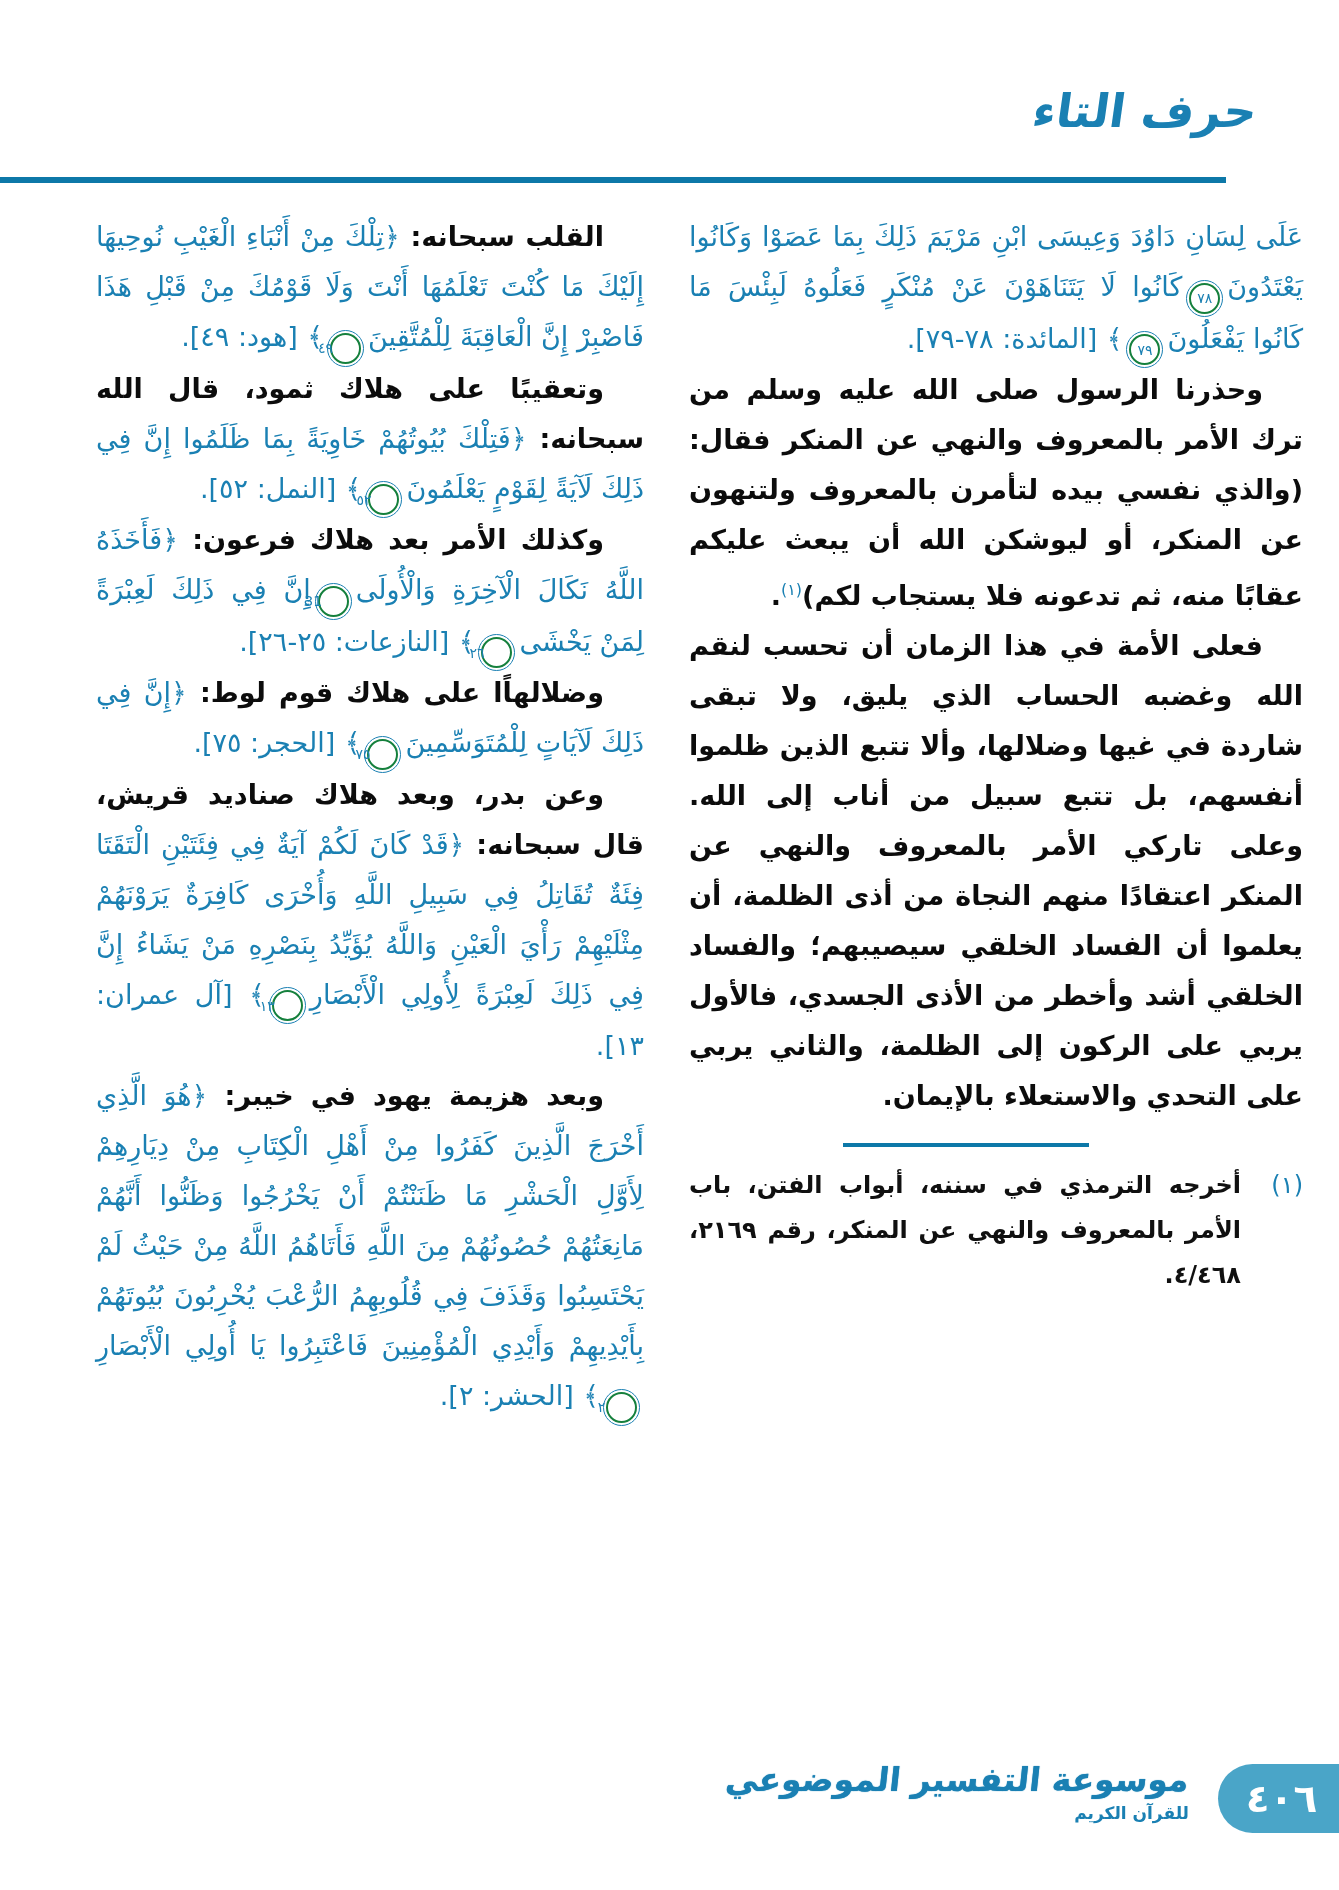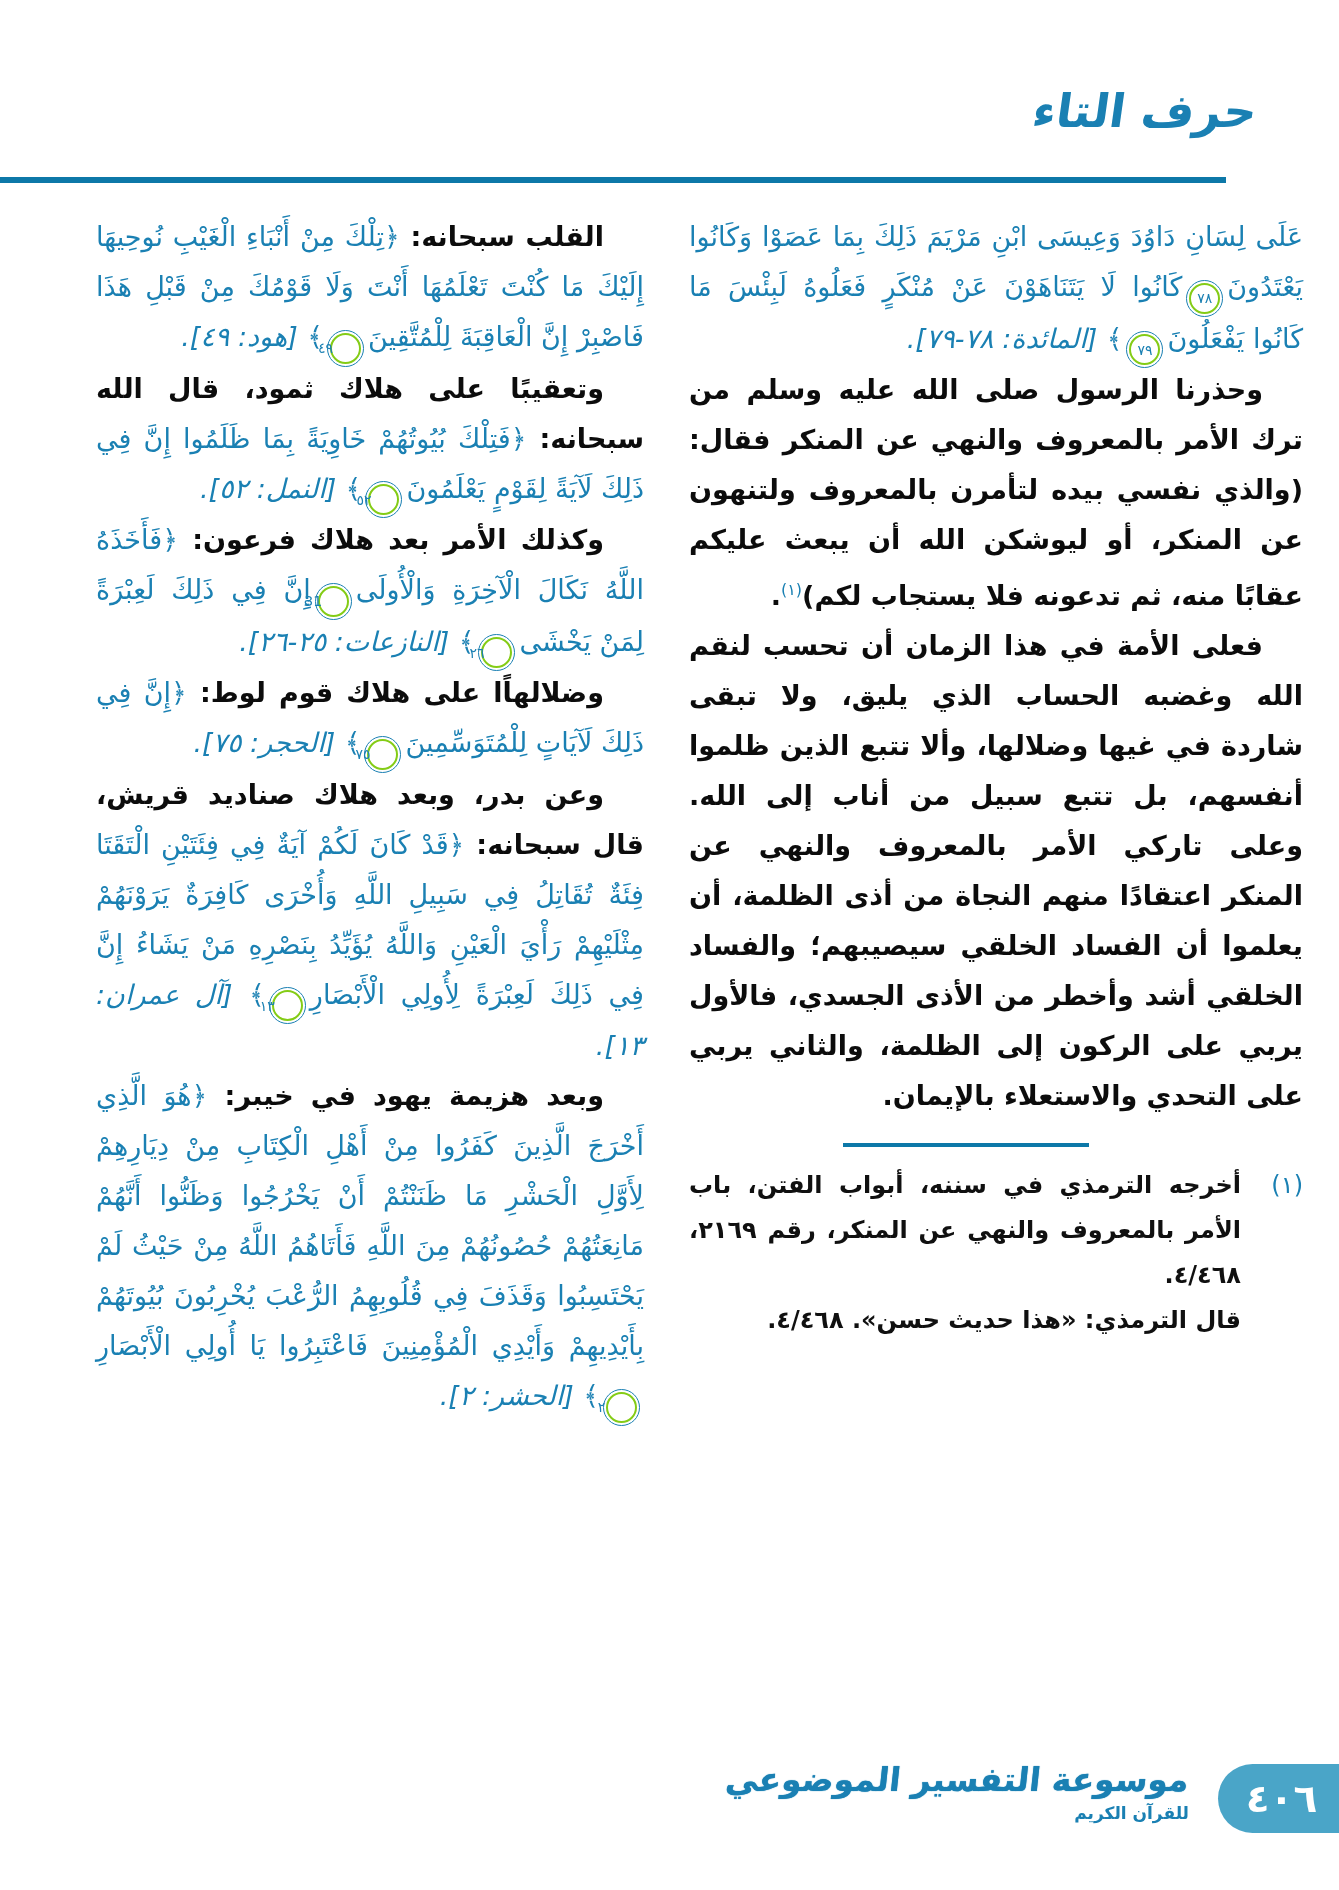--- a/index.html
+++ b/index.html
@@ -25,26 +25,26 @@
   .col-right { right:36px; width:614px; }
   .col-left  { left:96px;  width:548px; }
 
   p.para {
     margin:0; padding:0;
     font-size:27px; font-weight:700; line-height:50px;
     color:#0c0c0c; text-indent:40px;
   }
   p.para.flush { text-indent:0; }
   .quran { color:#1a80b3; font-weight:400; }
-  .cite  { color:#1a80b3; font-weight:400;font-style:italic; }
+  .cite  { color:#1a80b3; font-weight:400; }
   .ref-mark { color:#1a80b3; font-weight:400; font-size:16px; vertical-align:super; }
   .aya-badge {
     display:inline-flex; align-items:center; justify-content:center;
     width:31px; height:31px; box-sizing:border-box;
-    border:2px solid #84cc16; border-radius:50%;
+    border:2px solid #15803d; border-radius:50%;
     outline:1px solid #1a80b3; outline-offset:2px;
     color:#1a80b3; font-size:14px; font-weight:400;
     vertical-align:-7px; margin:0 7px; line-height:1;
   }
   .footnote-sep {
     width:246px; height:4px; background:#0d78a8;
     margin:22px 214px 16px 0;
   }
   .footnote { font-size:24px; line-height:45px; font-weight:700; color:#101010; }
   .fn-item { position:relative; padding-right:62px; text-align:justify; }
@@ -84,23 +84,20 @@
   <p class="para"><span>فعلى الأمة في هذا الزمان أن تحسب لنقم الله وغضبه الحساب الذي يليق، ولا تبقى شاردة في غيها وضلالها، وألا تتبع الذين ظلموا أنفسهم، بل تتبع سبيل من أناب إلى الله. وعلى تاركي الأمر بالمعروف والنهي عن المنكر اعتقادًا منهم النجاة من أذى الظلمة، أن يعلموا أن الفساد الخلقي سيصيبهم؛ والفساد الخلقي أشد وأخطر من الأذى الجسدي، فالأول يربي على الركون إلى الظلمة، والثاني يربي على التحدي والاستعلاء بالإيمان.</span></p>
 
 
   <div class="footnote-sep"></div>
 
   <div class="footnote">
     <div class="fn-item">
       <span class="fn-marker">(١)</span>
       <span>أخرجه الترمذي في سننه، أبواب الفتن، باب الأمر بالمعروف والنهي عن المنكر، رقم ٢١٦٩، ٤/٤٦٨.</span>
     </div>
-    <div class="fn-item">
-      <span>قال الترمذي: «هذا حديث حسن». ٤/٤٦٨.</span>
-    </div>
   </div>
 </div>
 
 <div class="col col-left">
   <p class="para"><span>القلب سبحانه: </span><span class="quran">﴿تِلْكَ مِنْ أَنْبَاءِ الْغَيْبِ نُوحِيهَا إِلَيْكَ مَا كُنْتَ تَعْلَمُهَا أَنْتَ وَلَا قَوْمُكَ مِنْ قَبْلِ هَذَا فَاصْبِرْ إِنَّ الْعَاقِبَةَ لِلْمُتَّقِينَ</span><span class="aya-badge">٤٩</span><span class="quran">﴾</span>
     <span class="cite">[هود: ٤٩].</span></p>
 
   <p class="para"><span>وتعقيبًا على هلاك ثمود، قال الله سبحانه: </span><span class="quran">﴿فَتِلْكَ بُيُوتُهُمْ خَاوِيَةً بِمَا ظَلَمُوا إِنَّ فِي ذَلِكَ لَآيَةً لِقَوْمٍ يَعْلَمُونَ</span><span class="aya-badge">٥٢</span><span class="quran">﴾</span>
     <span class="cite">[النمل: ٥٢].</span></p>
 

